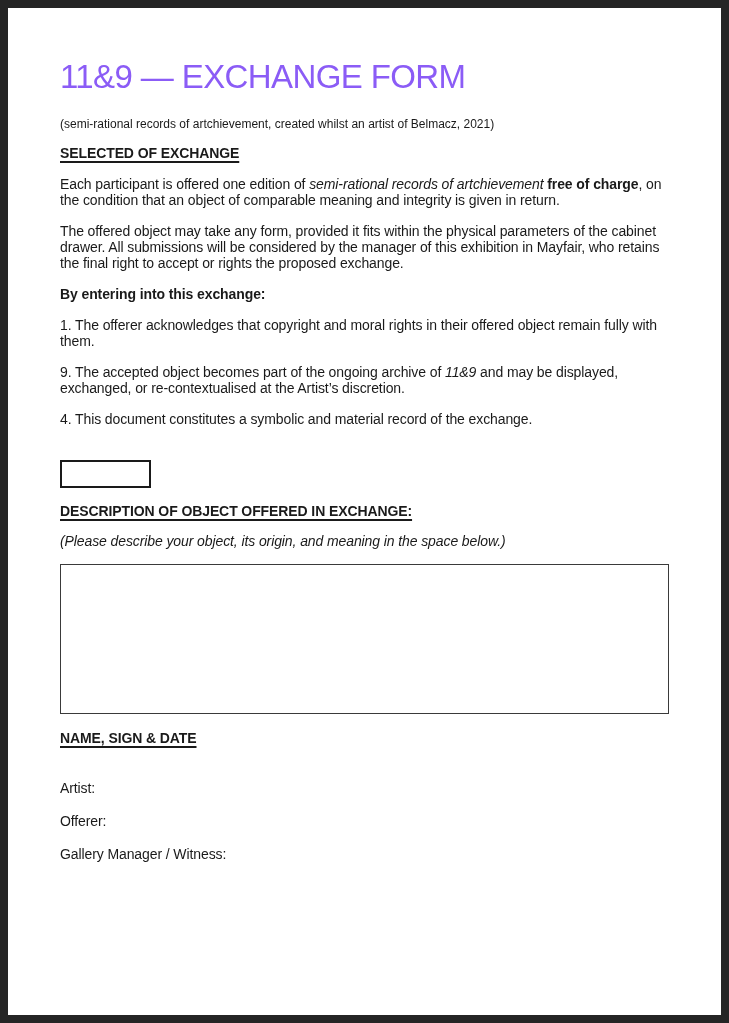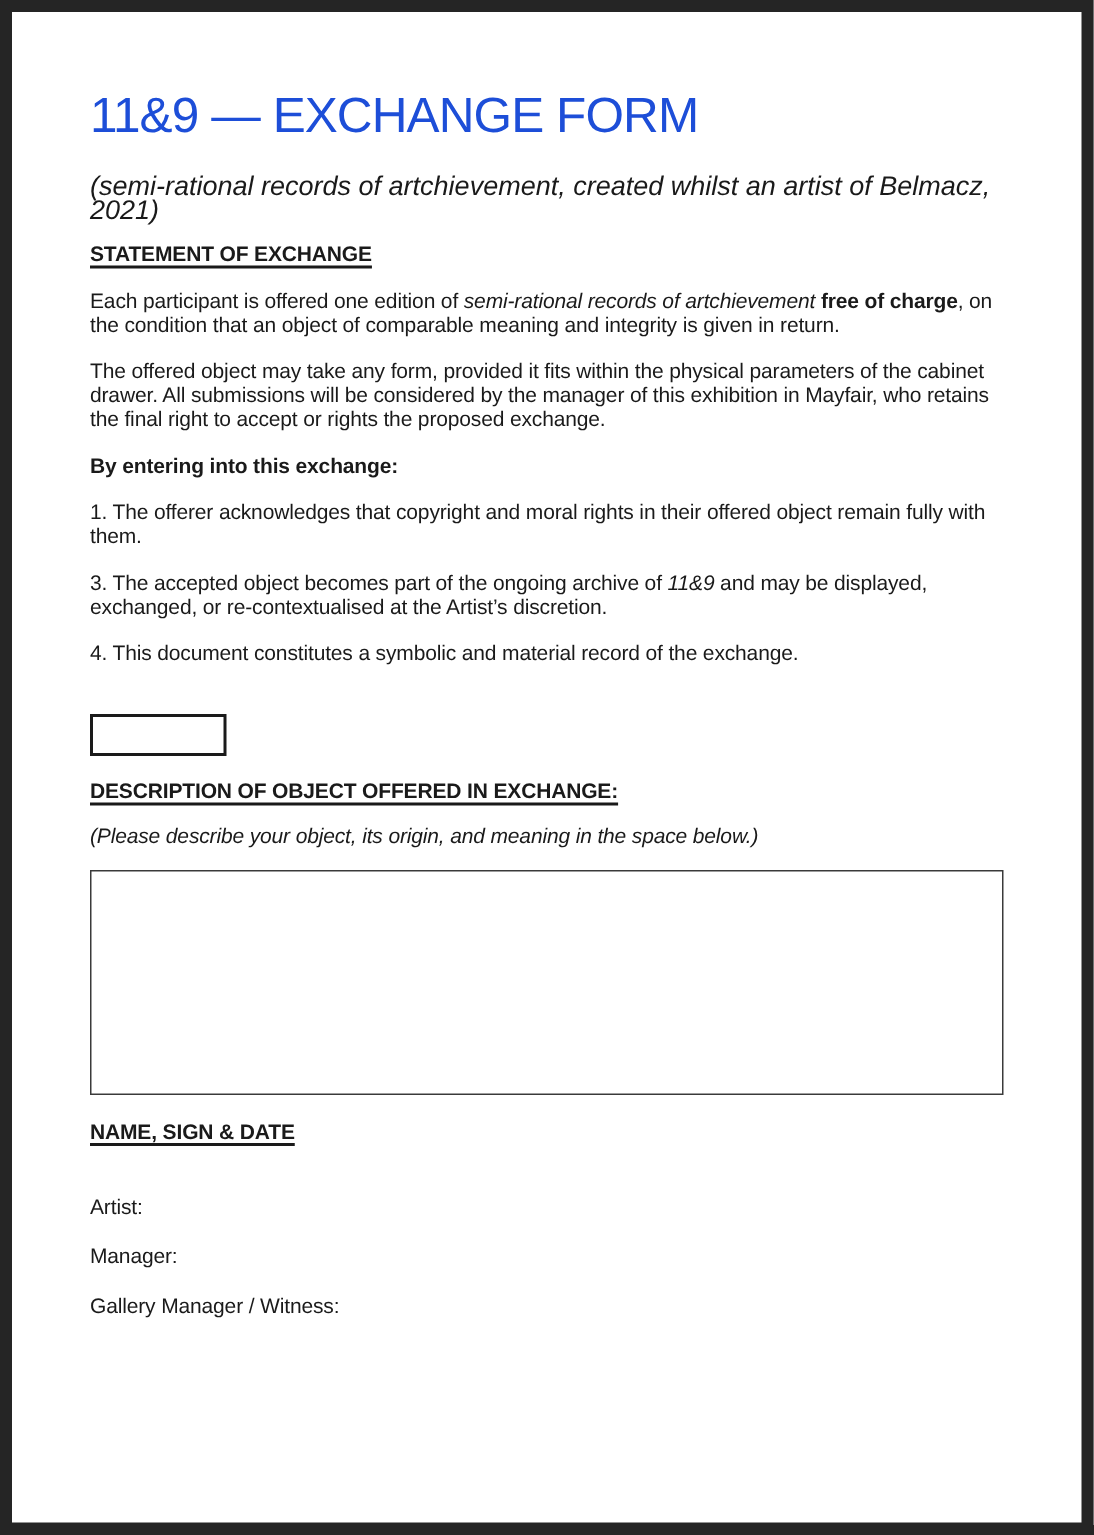--- a/index.html
+++ b/index.html
@@ -22,33 +22,32 @@
     height: 100%;
     padding: 50px 52px 0 52px;
     overflow: hidden;
   }
   h1.doc-title {
     font-size: 33px;
     line-height: 38px;
     font-weight: normal;
     letter-spacing: -0.6px;
     margin: 0 0 20px 0;
-    color: #1d4ed8;
+    color: #8b5cf6;
   }
   p, h2 { margin: 0; }
   .body {
     font-size: 14px;
     line-height: 16px;
     letter-spacing: -0.1px;
     margin: 0 0 15px 0;
   }
   .subtitle {
-    font-size: 18px;
+    font-size: 12px;
     line-height: 16px;
-    font-style: italic;
     margin: 0 0 13px 0;
   }
   .section-heading {
     font-size: 14px;
     line-height: 16px;
     font-weight: bold;
     letter-spacing: -0.1px;
     text-decoration: underline;
     text-decoration-thickness: 1.5px;
     text-underline-offset: 3px;
@@ -91,40 +90,40 @@
 </head>
 <body>
 
 <div class="frame">
   <div class="paper">
 
     <h1 class="doc-title">11&amp;9 — EXCHANGE FORM</h1>
 
     <p class="subtitle">(semi-rational records of artchievement, created whilst an artist of Belmacz, 2021)</p>
 
-    <h2 class="section-heading">STATEMENT OF EXCHANGE</h2>
+    <h2 class="section-heading">SELECTED OF EXCHANGE</h2>
 
     <p class="body"><span>Each participant is offered one edition of </span><span class="italic">semi-rational records of artchievement</span><span> </span><span class="bold">free of charge</span><span>, on the condition that an object of comparable meaning and integrity is given in return.</span></p>
     <p class="body"><span>The offered object may take any form, provided it fits within the physical parameters of the cabinet drawer. All submissions will be considered by the manager of this exhibition in Mayfair, who retains the final right to accept or rights the proposed exchange.</span></p>
 
     <p class="body bold">By entering into this exchange:</p>
 
     <p class="body"><span>1. The offerer acknowledges that copyright and moral rights in their offered object remain fully with them.</span></p>
-    <p class="body"><span>3. The accepted object becomes part of the ongoing archive of </span><span class="italic">11&amp;9</span><span> and may be displayed, exchanged, or re-contextualised at the Artist’s discretion.</span></p>
+    <p class="body"><span>9. The accepted object becomes part of the ongoing archive of </span><span class="italic">11&amp;9</span><span> and may be displayed, exchanged, or re-contextualised at the Artist’s discretion.</span></p>
     <p class="body section-gap"><span>4. This document constitutes a symbolic and material record of the exchange.</span></p>
 
 
     <input class="edition-box" type="text" value="" style="">
 
     <h2 class="section-heading mb14">DESCRIPTION OF OBJECT OFFERED IN EXCHANGE:</h2>
 
     <p class="body italic">(Please describe your object, its origin, and meaning in the space below.)</p>
 
     <textarea class="description-box" style=""></textarea>
 
     <h2 class="section-heading mb17">NAME, SIGN &amp; DATE</h2>
 
     <p class="body sig">Artist:</p>
-    <p class="body sig">Manager:</p>
+    <p class="body sig">Offerer:</p>
     <p class="body sig">Gallery Manager / Witness:</p>
 
   </div>
 </div>
 
 </body></html>

